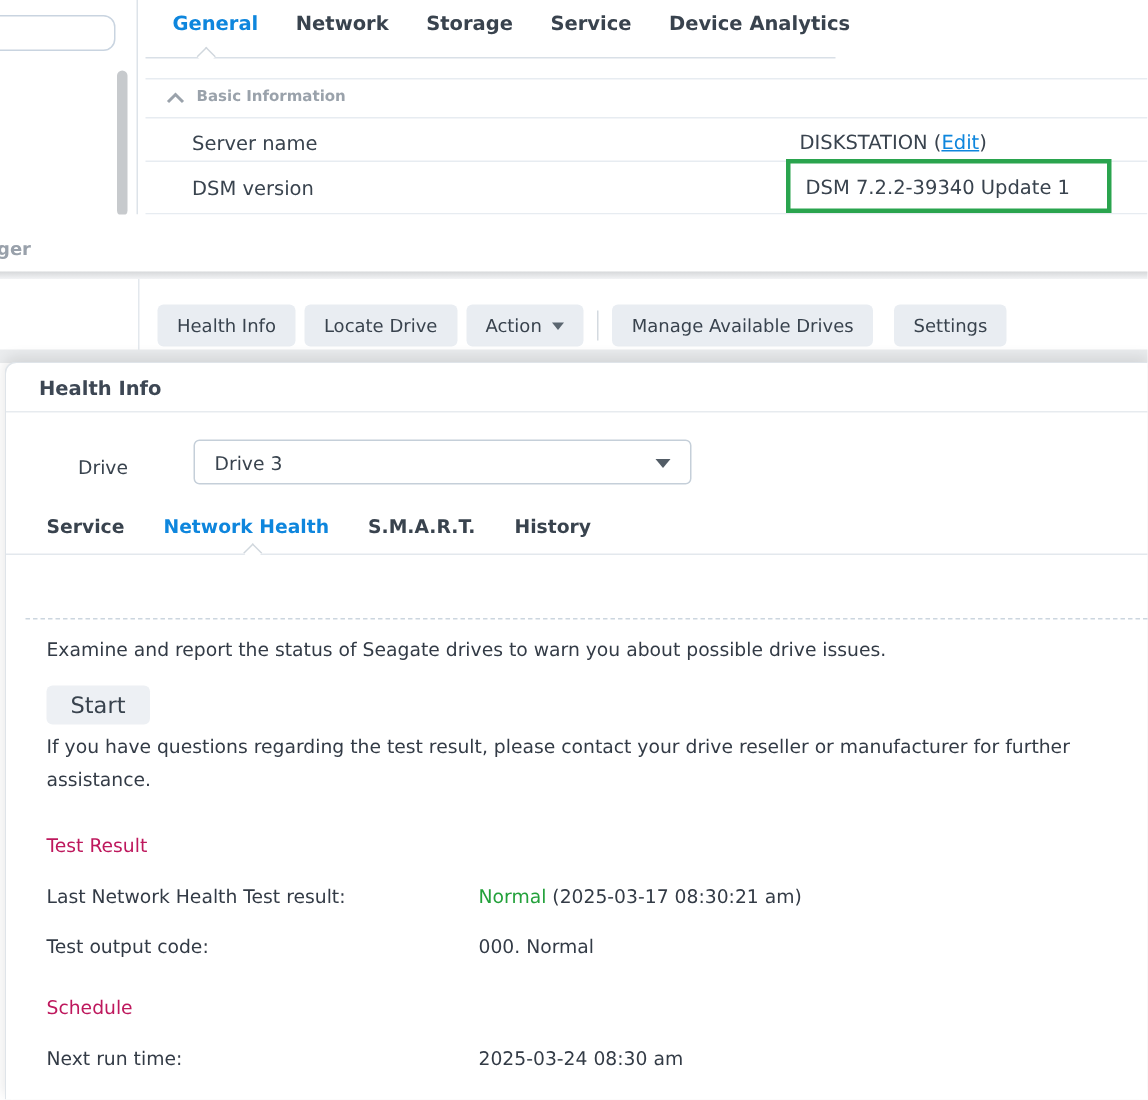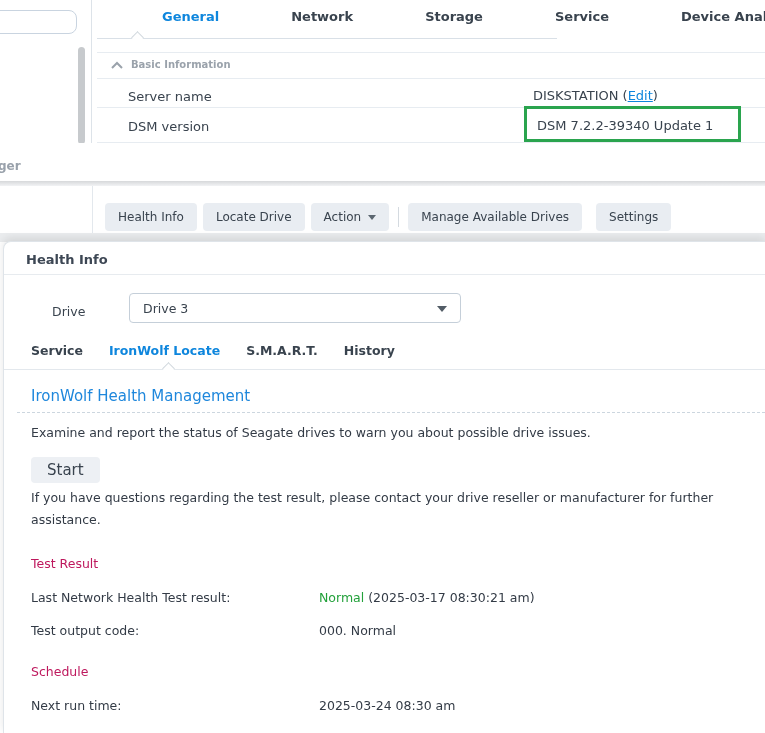--- a/index.html
+++ b/index.html
@@ -8,21 +8,21 @@
 
   
   #top-section { position:absolute; left:0; top:0; width:765px; height:143px; background:#fff; overflow:hidden; }
   #search-box-fragment { position:absolute; left:-32px; top:10px; width:109px; height:24px;
     background:#fff; border:1px solid #c9d4e0; border-radius:8px; }
   #left-scrollbar { position:absolute; left:78px; top:47px; width:7px; height:97px;
     background:#c7cacd; border-radius:4px; }
   #top-vdivider { position:absolute; left:91px; top:0; width:1px; height:143px; background:#dde3e9; }
 
   .tabs-row { position:absolute; left:97px; top:9px; display:flex; gap:25px; padding-left:18px; }
-  .tab { font-size:13px; font-weight:bold; color:#39434e; white-space:nowrap; cursor:pointer;margin-left:47px; }
+  .tab { font-size:13px; font-weight:bold; color:#39434e; white-space:nowrap; cursor:pointer; }
   .tab.active { color:#0e86dd; }
   #top-tab-line { position:absolute; left:97px; top:38px; width:460px; height:1px; background:#d9e0e7; }
   .notch { position:absolute; width:9px; height:9px; background:#fff;
     border-left:1px solid #d0d7dd; border-top:1px solid #d0d7dd; transform:rotate(45deg); }
   #top-tab-notch { left:36px; top:-5px; }
 
   .hline { position:absolute; left:97px; right:0; height:1px; background:#e7ecf1; }
   #sect-head { position:absolute; left:111px; top:59px; display:flex; align-items:center; gap:8px; }
   #sect-head span { font-size:10px; font-weight:bold; color:#9aa2ab; }
   .row-label { position:absolute; left:128px; font-size:13px; color:#39434e; }
@@ -138,29 +138,28 @@
   <div id="dialog-title-divider"></div>
 
   <div id="drive-label">Drive</div>
   <div id="drive-select">
     <span class="val">Drive 3</span>
     <span class="dd-caret"></span>
   </div>
 
   <div class="dlg-tabs">
     <span class="dlg-tab">Service</span>
-    <span class="dlg-tab active">IronWolf Locate</span>
+    <span class="dlg-tab active">Network Health</span>
     <span class="dlg-tab">S.M.A.R.T.</span>
     <span class="dlg-tab">History</span>
   </div>
   <div id="dlg-tab-line">
     <div class="notch" id="dlg-tab-notch"></div>
   </div>
 
-  <div id="iw-heading">IronWolf Health Management</div>
   <div id="iw-dashed"></div>
 
   <div class="body-text" style="top:180px">Examine and report the status of Seagate drives to warn you about possible drive issues.</div>
 
   <button id="start-button">Start</button>
 
   <div class="body-text" style="top:245px; width:705px">If you have questions regarding the test result, please contact your drive reseller or manufacturer for further assistance.</div>
 
   <div class="bold-head" style="top:314px">Test Result</div>
 

